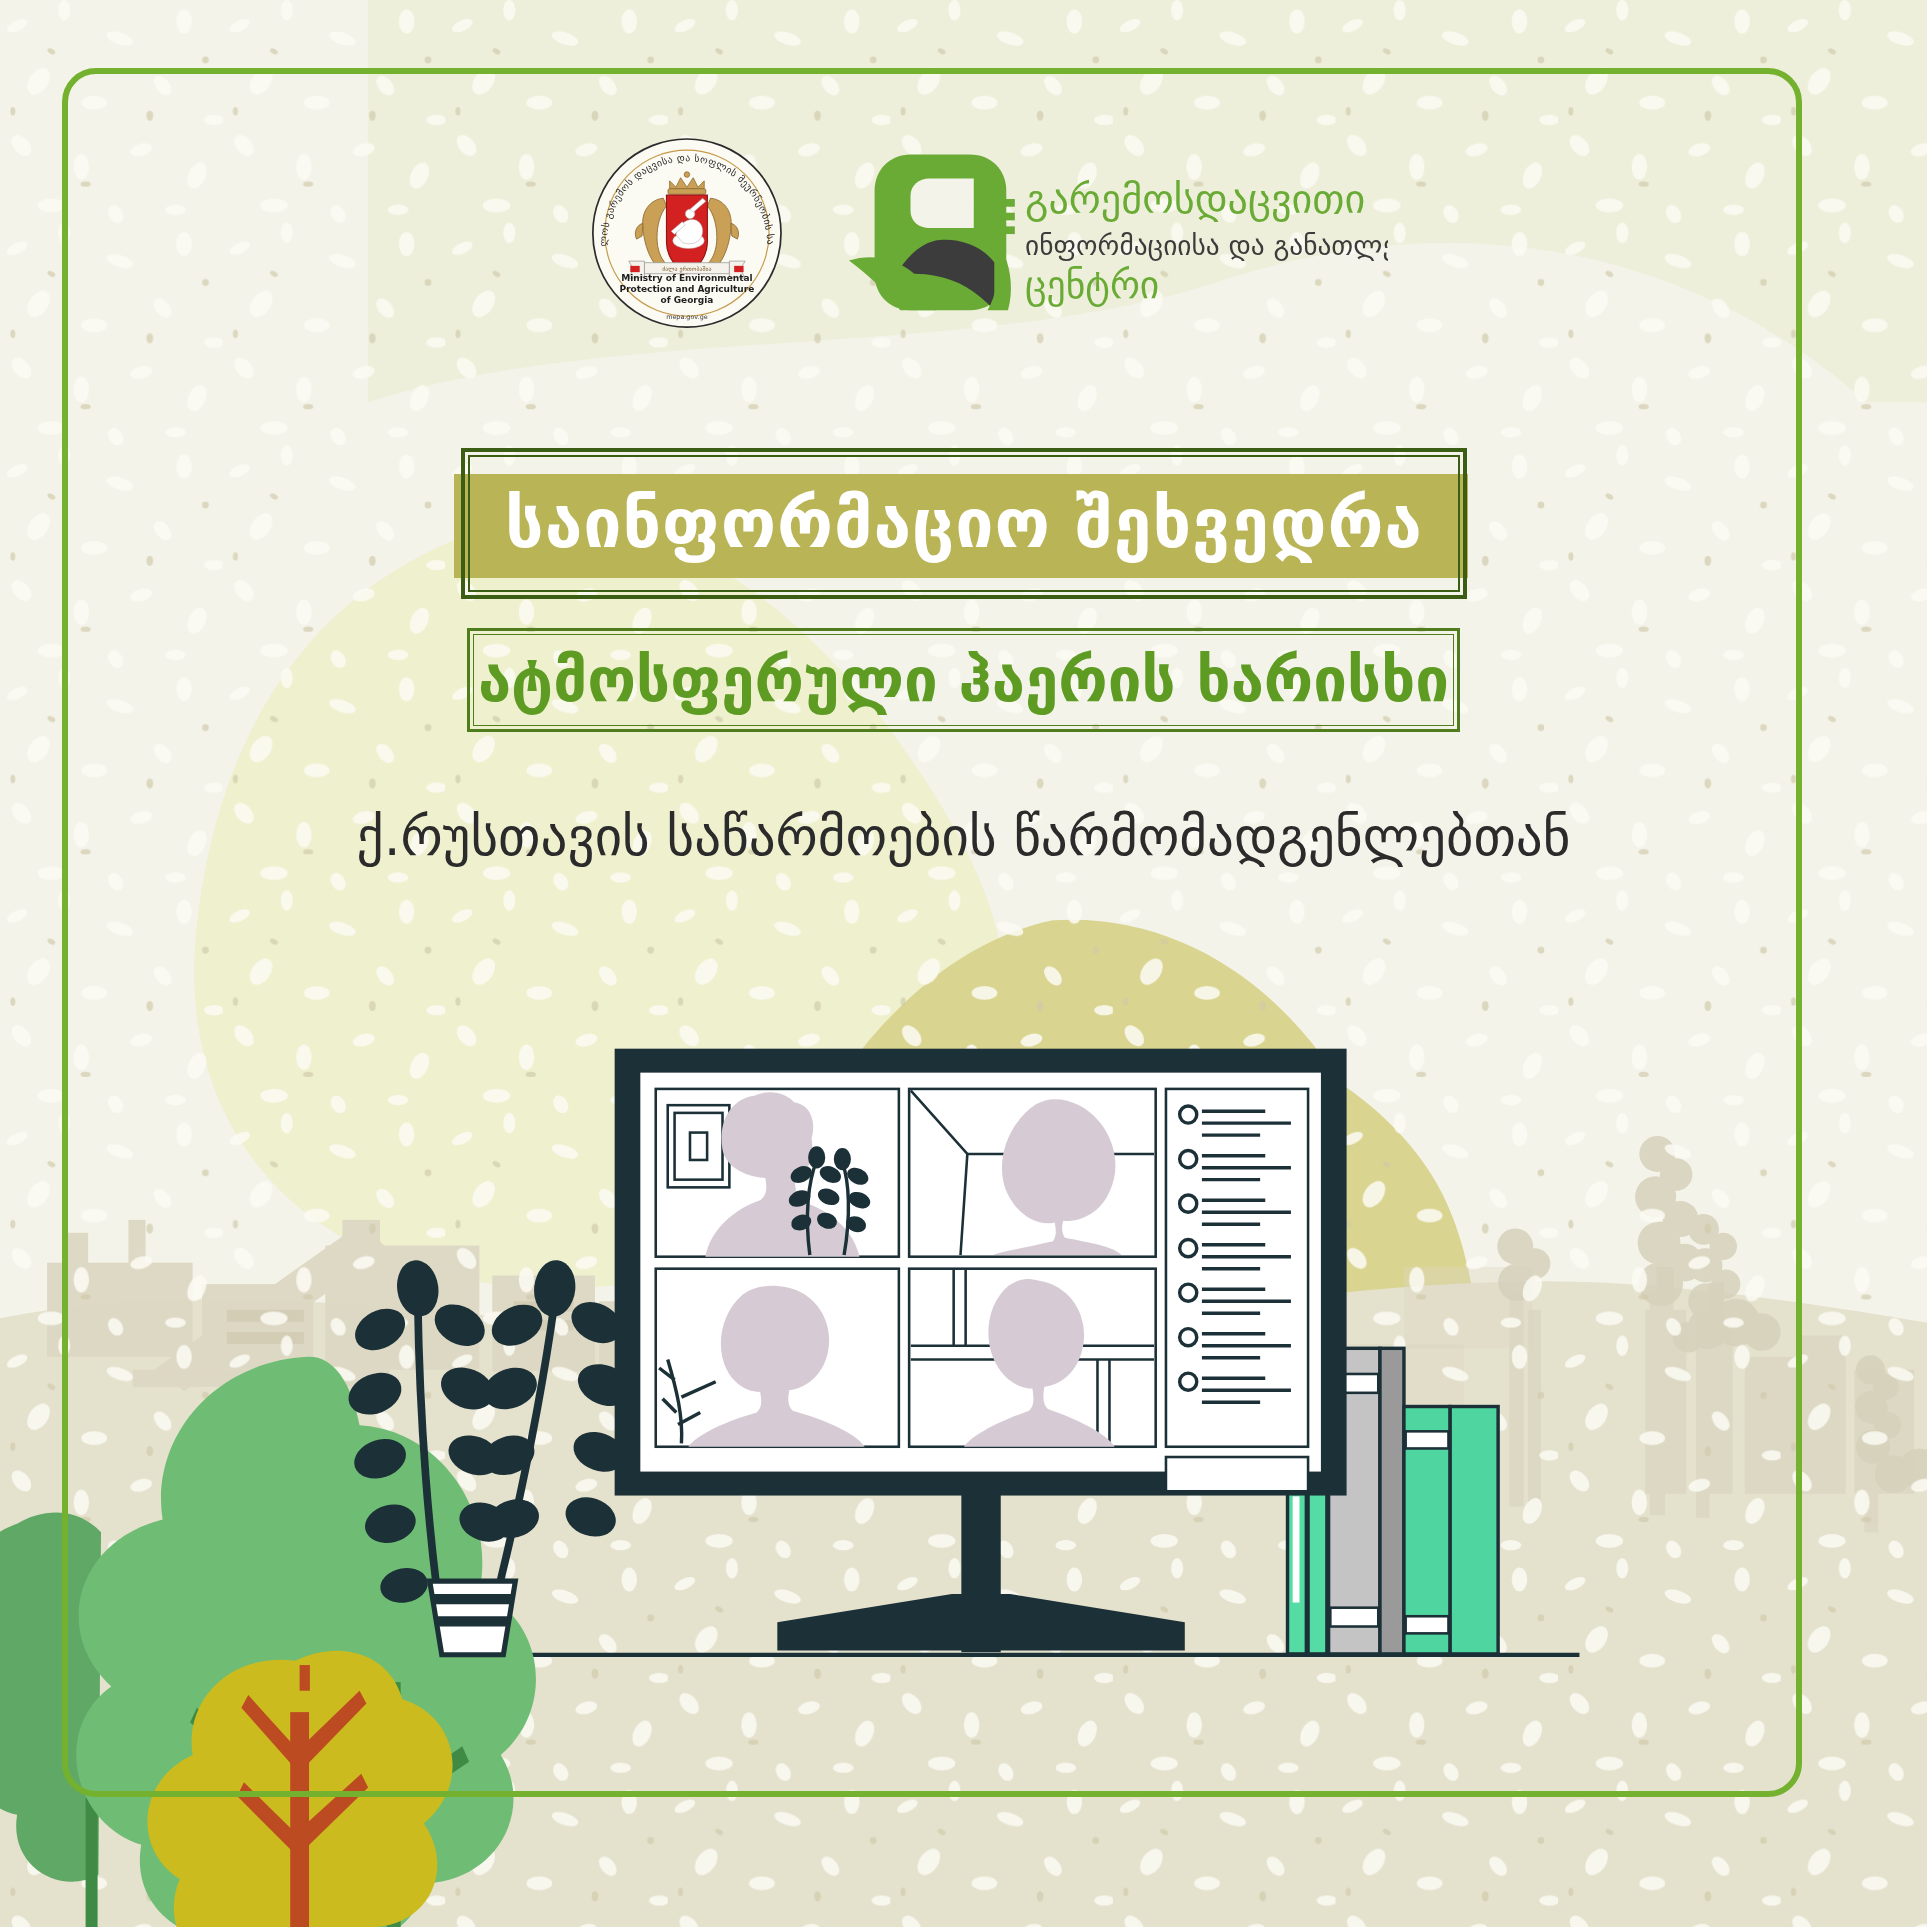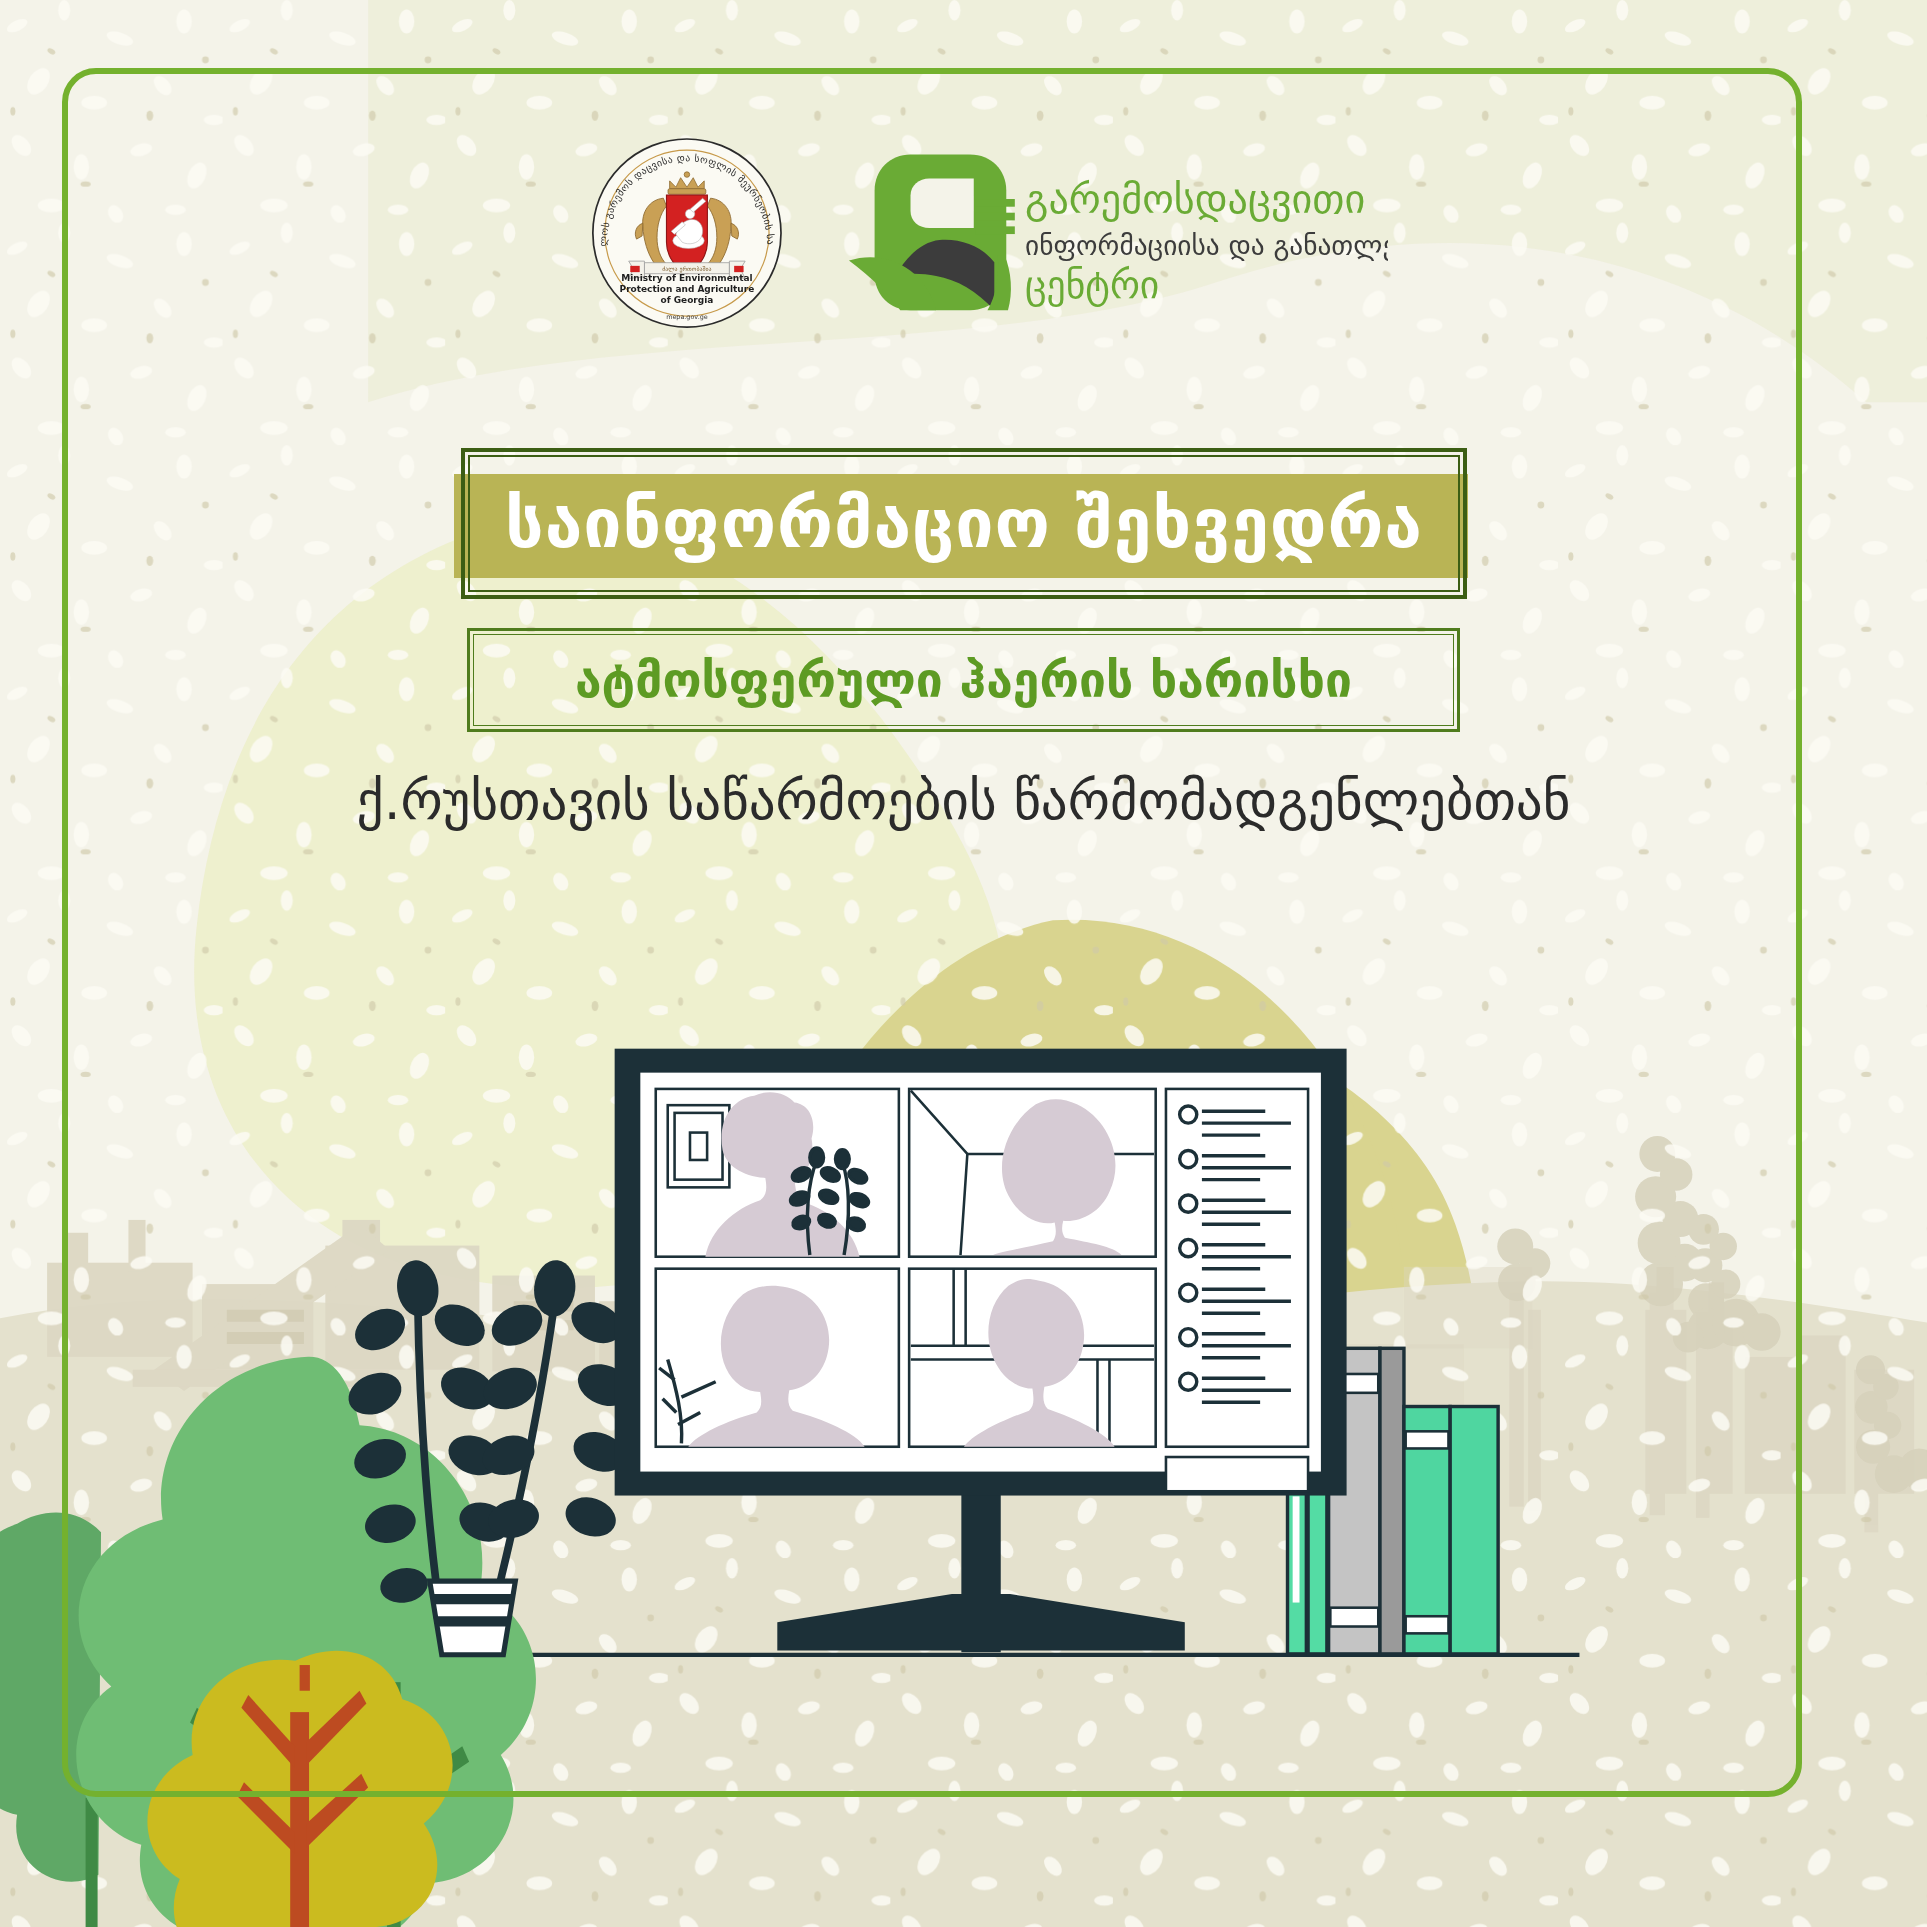--- a/index.html
+++ b/index.html
@@ -47,25 +47,25 @@
     z-index:3;
   }
 
   .banner2{
     position:absolute;left:467px;top:628px;width:993px;height:104px;
   }
   .banner2 .outer{position:absolute;inset:0;border:3.4px solid #4f7c1d;box-sizing:border-box;}
   .banner2 .inner{position:absolute;left:6px;top:6px;right:6px;bottom:6px;border:1.7px solid #4f7c1d;box-sizing:border-box;}
   .banner2 .txt{
     position:absolute;inset:0;display:flex;align-items:center;justify-content:center;
-    color:#5d9b23;font-size:48px;font-weight:700;
+    color:#5d9b23;font-size:60px;font-weight:700;
   }
 
   .subtitle{
-    position:absolute;left:0;top:770px;width:100%;
+    position:absolute;left:0;top:806px;width:100%;
     text-align:center;color:#2b2b2b;font-size:53px;font-weight:400;
   }
 
   
   .illus{position:absolute;left:0;top:0;width:1927px;height:1927px;}
 </style>
 </head>
 <body>
 
 <div id="poster">

